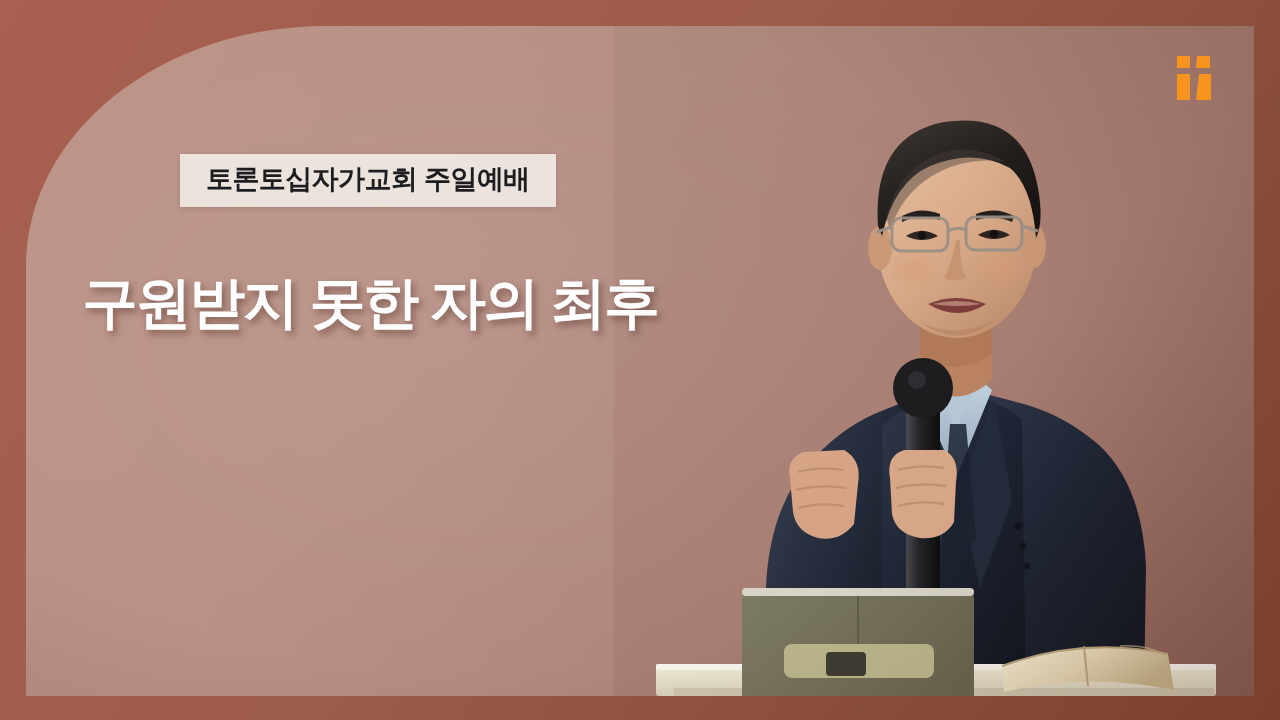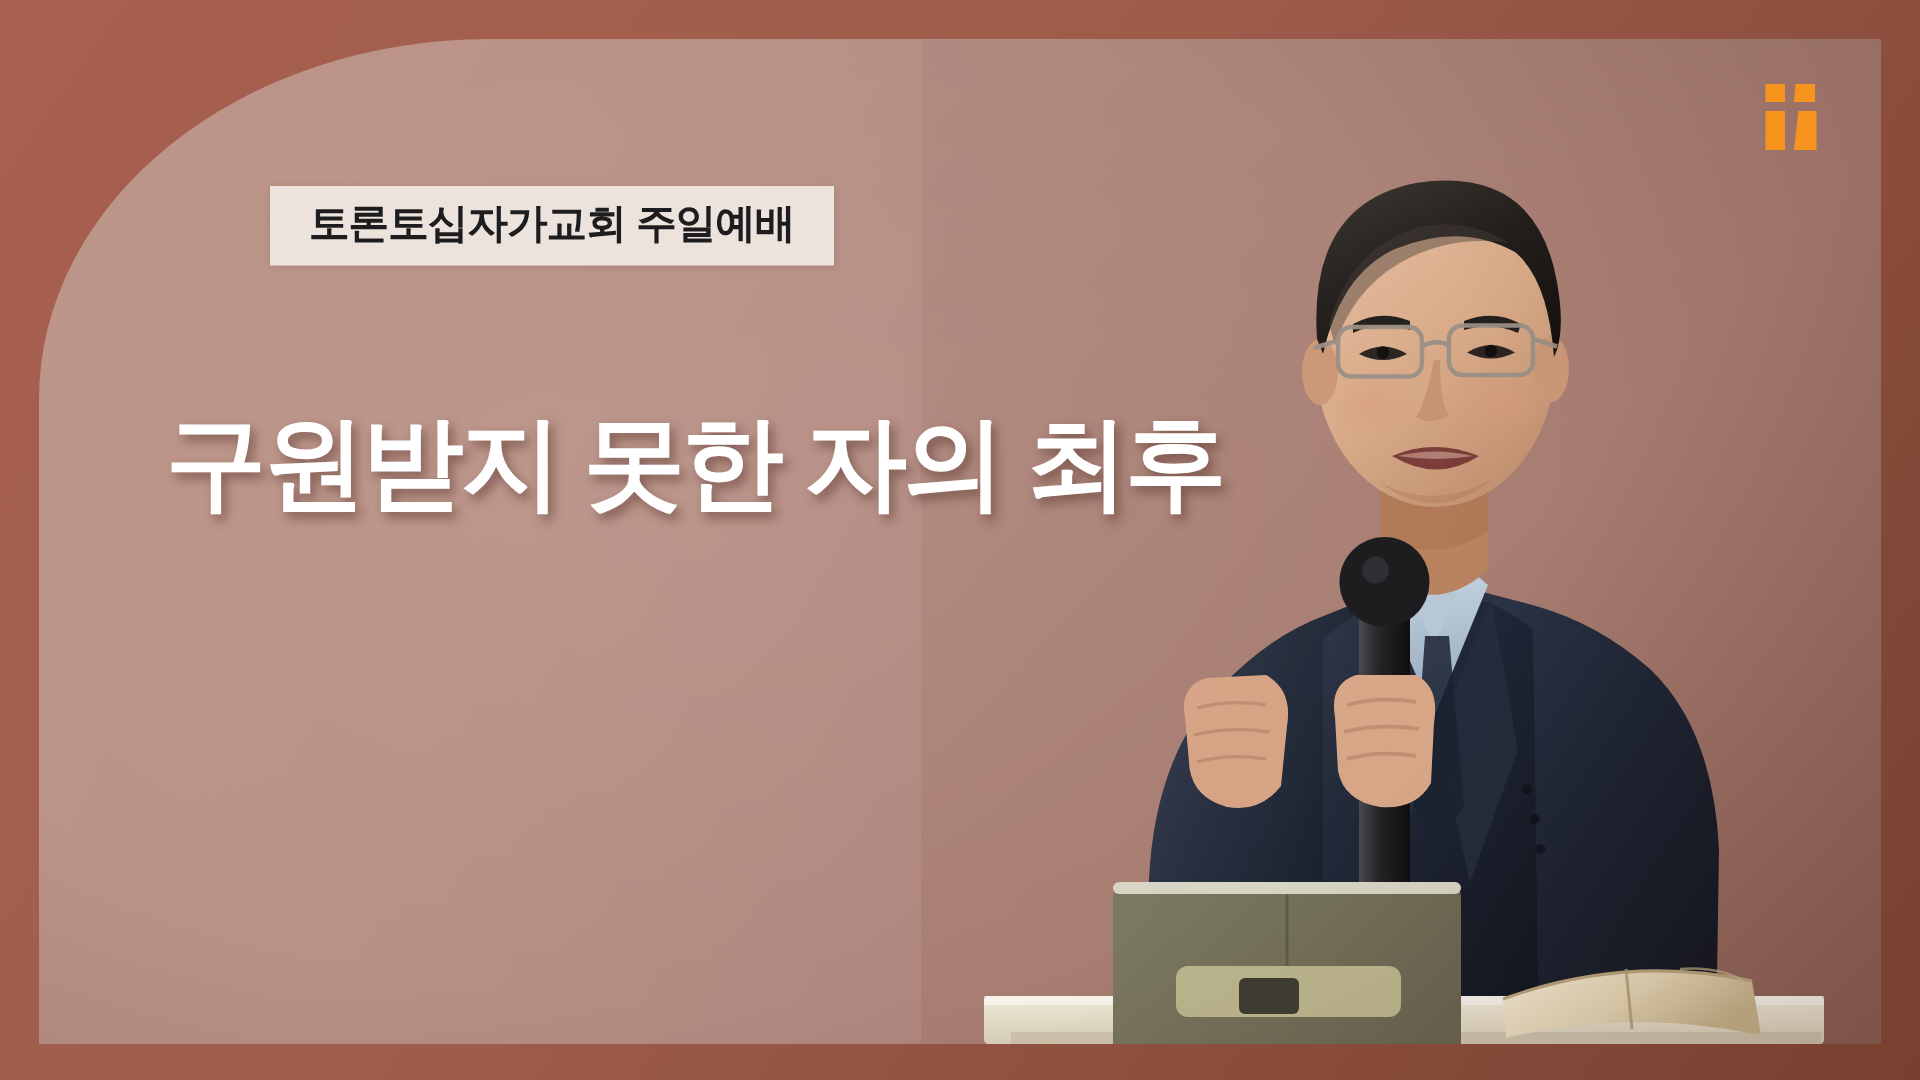--- a/index.html
+++ b/index.html
@@ -72,45 +72,44 @@
     right: 28px;
     top: 22px;
     width: 58px;
     height: 58px;
   }
 
   
   .badge {
     position: absolute;
     left: 154px;
-    top: 98px;
+    top: 128px;
     padding: 12px 26px 14px 26px;
     background: #ede3dd;
     color: #1d1d1f;
     font-size: 27px;
     font-weight: 700;
     letter-spacing: -0.6px;
     line-height: 1;
     white-space: nowrap;
     box-shadow: 0 1px 5px rgba(70,30,20,0.16);
   }
 
   
   .title {
     position: absolute;
     left: 56px;
     top: 247px;
     color: #ffffff;
-    font-size: 68px;
+    font-size: 56px;
     font-weight: 800;
     letter-spacing: -2.4px;
     line-height: 1.08;
     white-space: nowrap;
     text-shadow: 3px 4px 7px rgba(64,29,20,0.45);
-    margin-left: 28px;
   }
 
   
   .subtitle {
     position: absolute;
     left: 56px;
     top: 584px;
     color: #ffffff;
     font-size: 41px;
     font-weight: 700;

